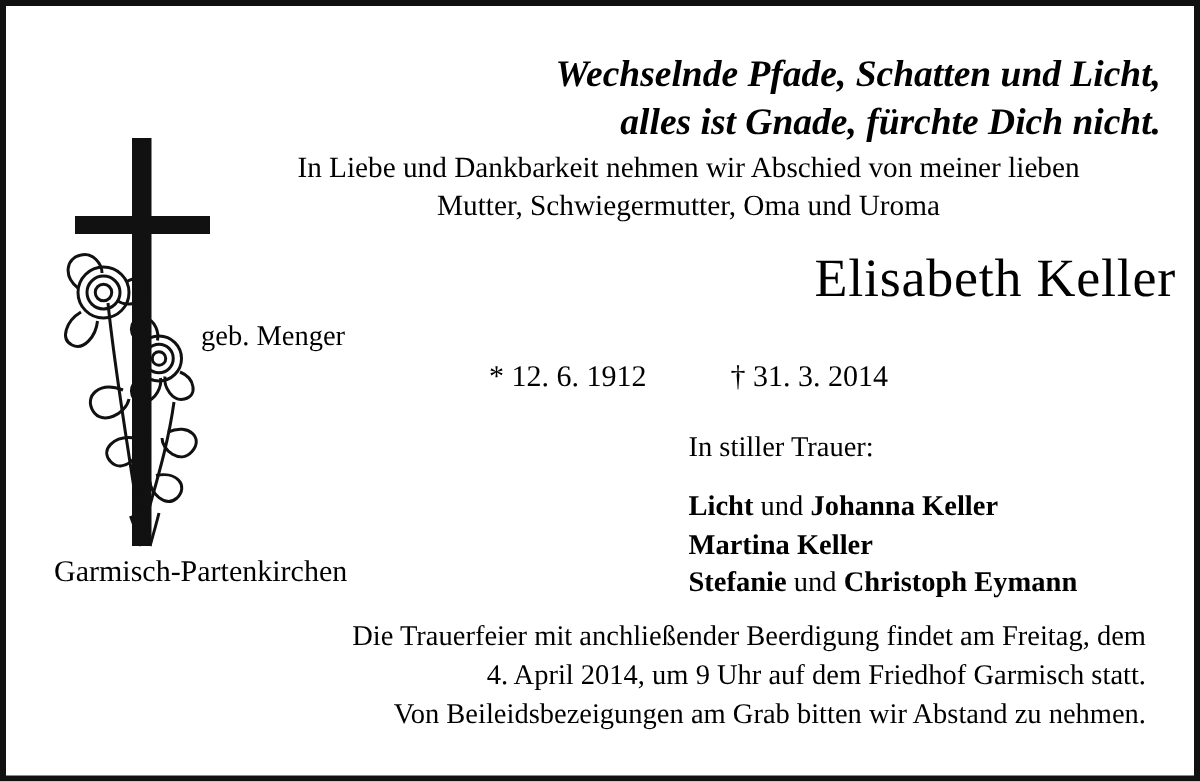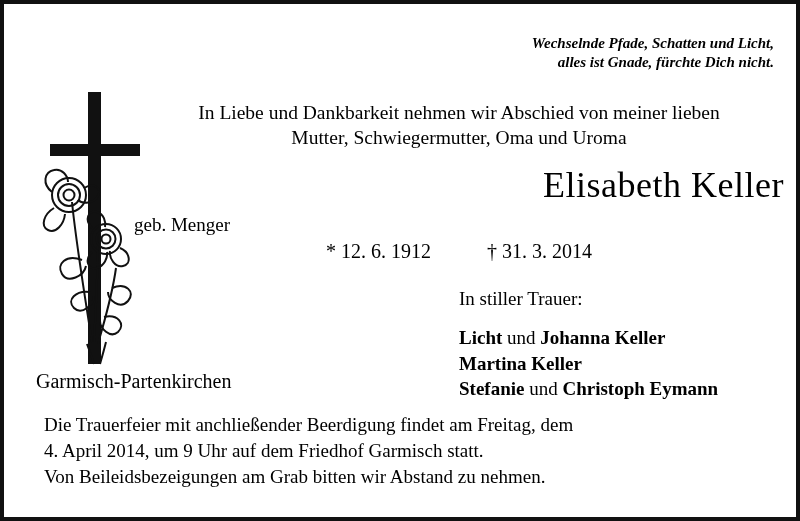--- a/index.html
+++ b/index.html
@@ -34,21 +34,21 @@
 
   
   .verse {
     position: absolute;
     left: 140px;
     top: 30px;
     width: 630px;
     text-align: right;
     font-style: italic;
     font-weight: bold;
-    font-size: 15px;
+    font-size: 25px;
     line-height: 1.28;
   }
   .verse div { white-space: nowrap; }
 
   .intro {
     position: absolute;
     left: 130px;
     top: 96px;
     width: 650px;
     text-align: center;
@@ -102,21 +102,21 @@
     left: 32px;
     top: 366px;
     font-size: 20px;
   }
 
   .funeral {
     position: absolute;
     left: 40px;
     top: 408px;
     width: 720px;
-    text-align: left;
+    text-align: right;
     font-size: 19px;
     line-height: 1.36;
   }
 </style>
 </head>
 <body>
 
 <div id="page">
   <div class="inner">
 

